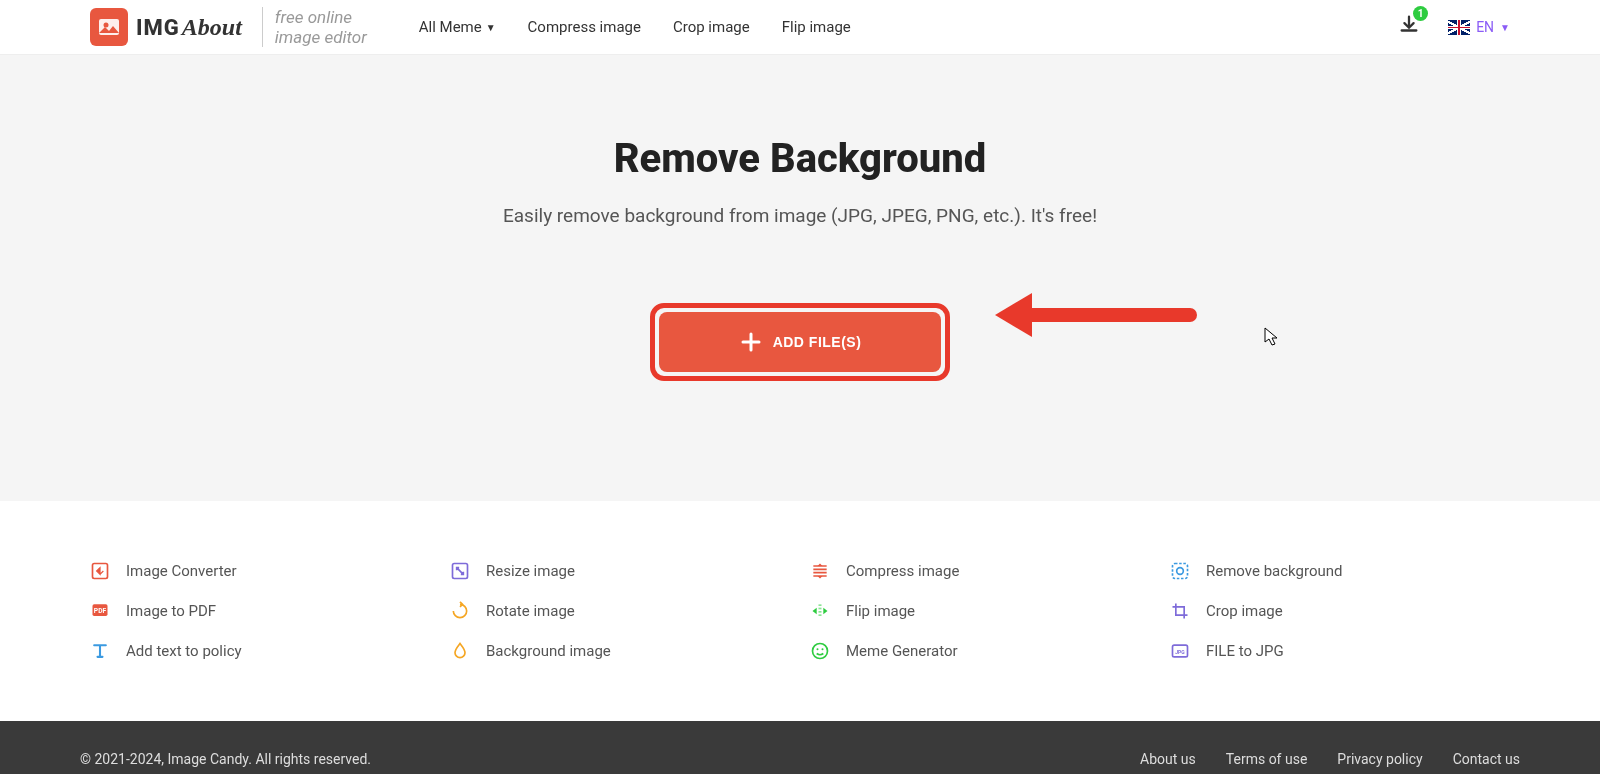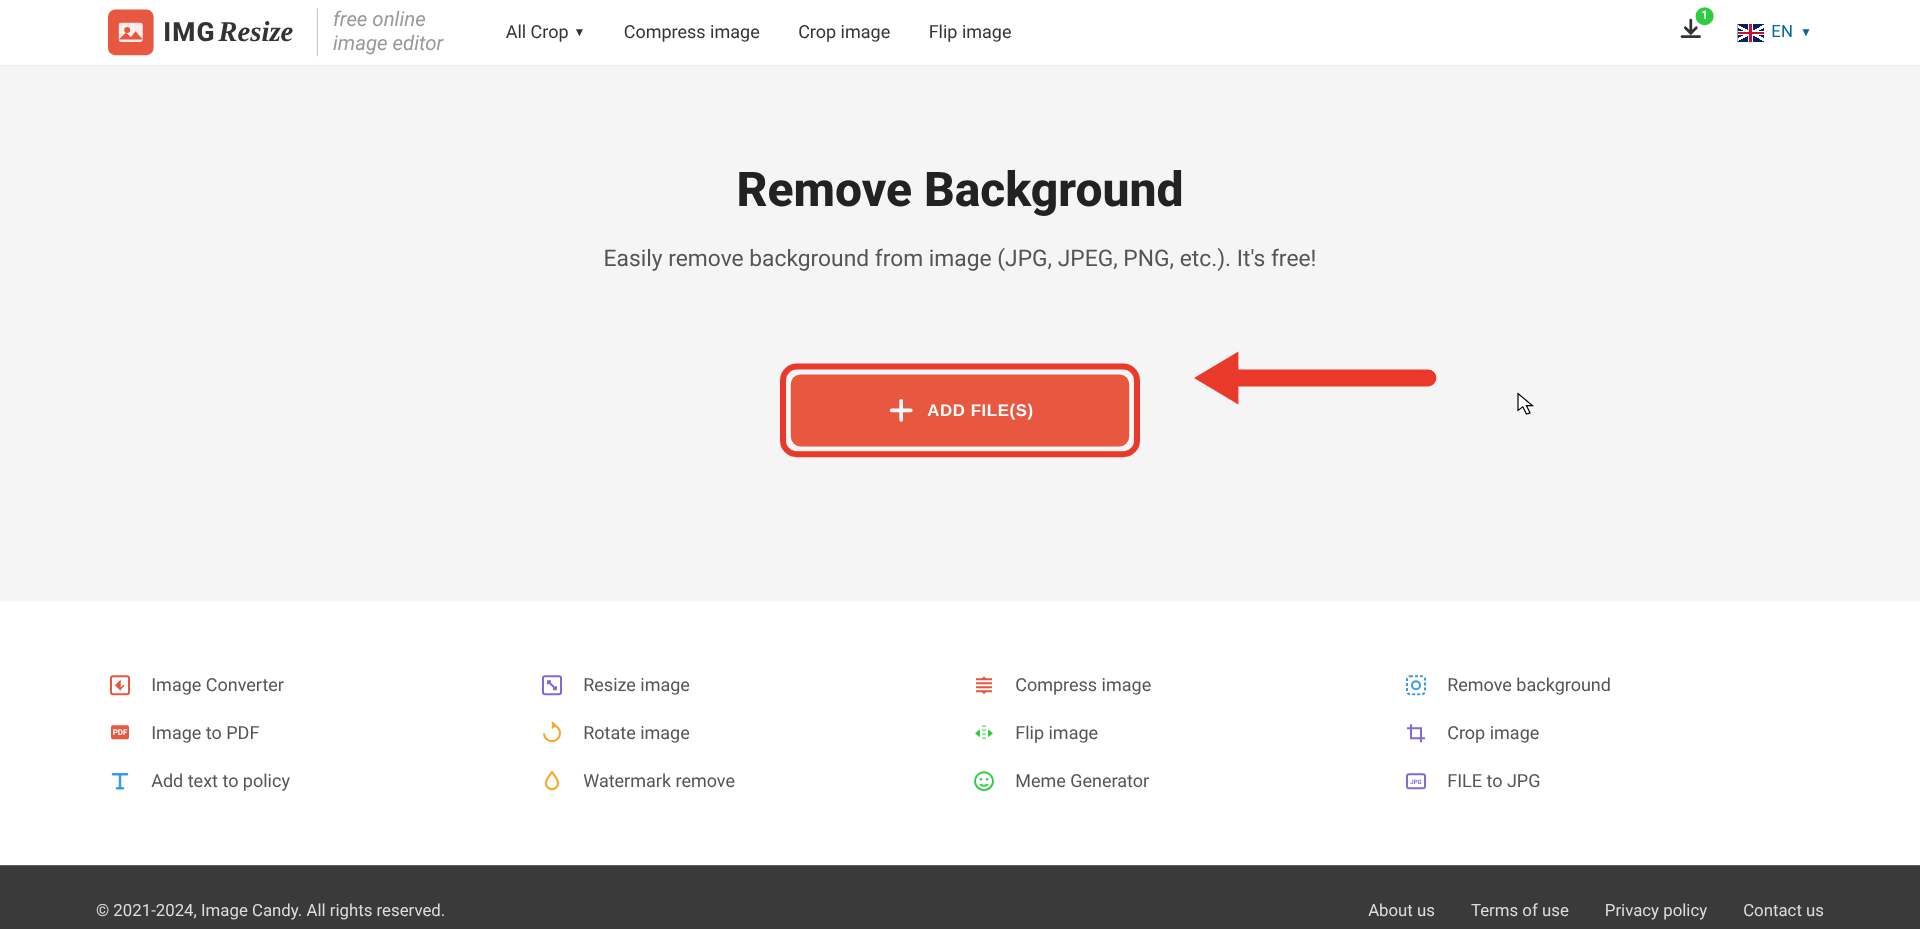--- a/index.html
+++ b/index.html
@@ -15,21 +15,21 @@
   .logo-candy { font-family: cursive; font-style: italic; font-weight: 600; font-size: 24px; color: #333; }
   .logo-tagline { border-left: 1px solid #ccc; padding-left: 12px; margin-left: 12px; color: #999; font-style: italic; font-size: 17px; line-height: 1.2; }
   
   .nav { display: flex; gap: 32px; margin-left: 40px; }
   .nav-item { color: #333; font-size: 15px; cursor: pointer; display: flex; align-items: center; gap: 4px; }
   .caret { font-size: 10px; }
   
   .header-right { margin-left: auto; display: flex; align-items: center; gap: 28px; }
   .download-ind { position: relative; cursor: pointer; }
   .download-badge { position: absolute; top: -8px; right: -8px; background: #2ecc40; color: #fff; font-size: 10px; font-weight: bold; width: 15px; height: 15px; border-radius: 50%; display: flex; align-items: center; justify-content: center; }
-  .lang { display: flex; align-items: center; gap: 6px; cursor: pointer; font-size: 14px; color: #0369a1; }
+  .lang { display: flex; align-items: center; gap: 6px; cursor: pointer; font-size: 14px; color: #8b5cf6; }
   .flag { width: 22px; height: 15px; position: relative; background: #012169; overflow: hidden; }
   .flag::before, .flag::after { content: ""; position: absolute; }
   .flag::before { inset: 0; background:
     linear-gradient(to bottom, transparent 40%, #fff 40%, #fff 60%, transparent 60%),
     linear-gradient(to right, transparent 40%, #fff 40%, #fff 60%, transparent 60%),
     linear-gradient(27deg, transparent 45%, #fff 45%, #fff 55%, transparent 55%),
     linear-gradient(-27deg, transparent 45%, #fff 45%, #fff 55%, transparent 55%); }
   .flag::after { inset: 0; background:
     linear-gradient(to bottom, transparent 44%, #C8102E 44%, #C8102E 56%, transparent 56%),
     linear-gradient(to right, transparent 44%, #C8102E 44%, #C8102E 56%, transparent 56%); }
@@ -65,31 +65,31 @@
   <div class="logo-wrap">
     <div class="logo-icon">
       <svg viewBox="0 0 24 24" fill="none">
           <rect x="2" y="4" width="20" height="16" rx="2" fill="#fff" opacity="0.9"></rect>
           <circle cx="9" cy="10" r="2.5" fill="#e8573f"></circle>
           <path d="M2 18 L8 12 L12 16 L16 11 L22 18 Z" fill="#e8573f"></path>
         </svg>
     </div>
     <div class="logo-text">
       <span class="logo-img">IMG</span>
-      <span class="logo-candy">Resize</span>
+      <span class="logo-candy">About</span>
     </div>
     <div class="logo-tagline">
       <div>free online</div>
       <div>image editor</div>
     </div>
   </div>
 
   <div class="nav">
     <div class="nav-item">
-      <span>All Crop</span>
+      <span>All Meme</span>
       <span class="caret">▼</span>
     </div>
     <div class="nav-item">Compress image</div>
     <div class="nav-item">Crop image</div>
     <div class="nav-item">Flip image</div>
   </div>
 
   <div class="header-right">
     <div class="download-ind">
       <svg width="22" height="22" viewBox="0 0 24 24">
@@ -206,21 +206,21 @@
           </svg>
         </div>
         <span class="tool-label">Add text to policy</span>
       </div>
       <div class="tool">
         <div class="tool-icon">
           <svg width="20" height="20" viewBox="0 0 24 24">
             <path d="M12 3 C9 7 6 10 6 14 A6 6 0 0 0 18 14 C18 10 15 7 12 3 Z" stroke="#f5a623" stroke-width="2" fill="none"></path>
           </svg>
         </div>
-        <span class="tool-label">Watermark remove</span>
+        <span class="tool-label">Background image</span>
       </div>
       <div class="tool">
         <div class="tool-icon">
           <svg width="20" height="20" viewBox="0 0 24 24">
             <circle cx="12" cy="12" r="9" stroke="#2ecc40" stroke-width="2" fill="none"></circle>
             <circle cx="9" cy="10" r="1.2" fill="#2ecc40"></circle>
             <circle cx="15" cy="10" r="1.2" fill="#2ecc40"></circle>
             <path d="M8 15 Q12 18 16 15" stroke="#2ecc40" stroke-width="2" fill="none"></path>
           </svg>
         </div>

